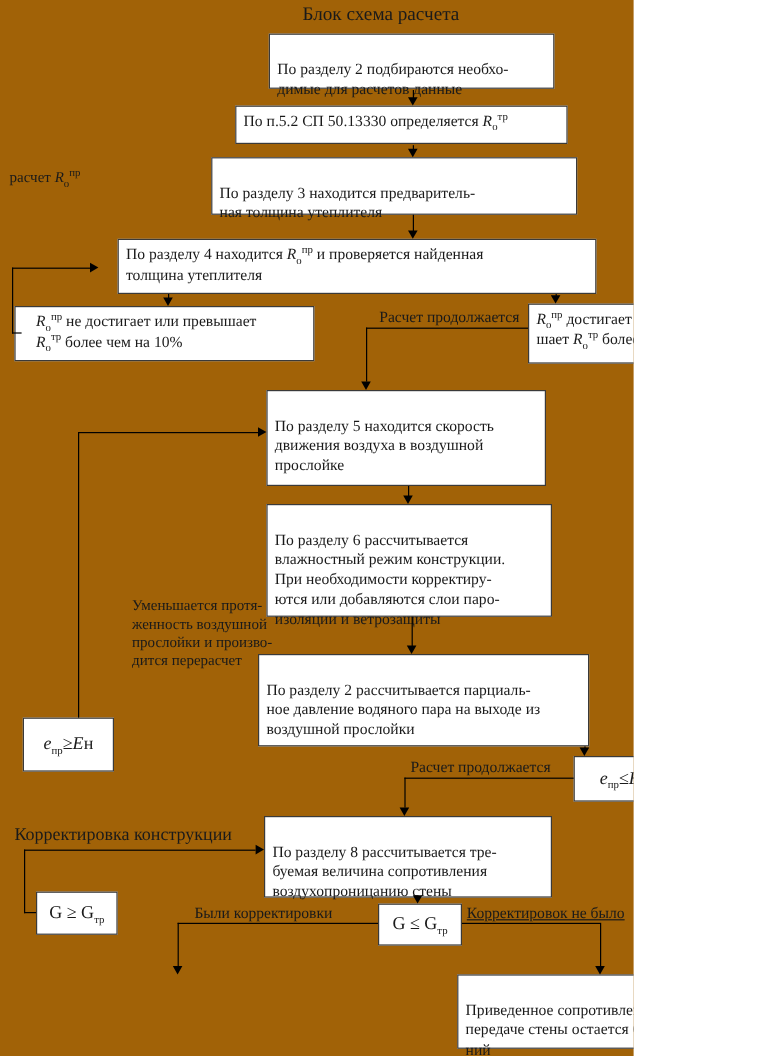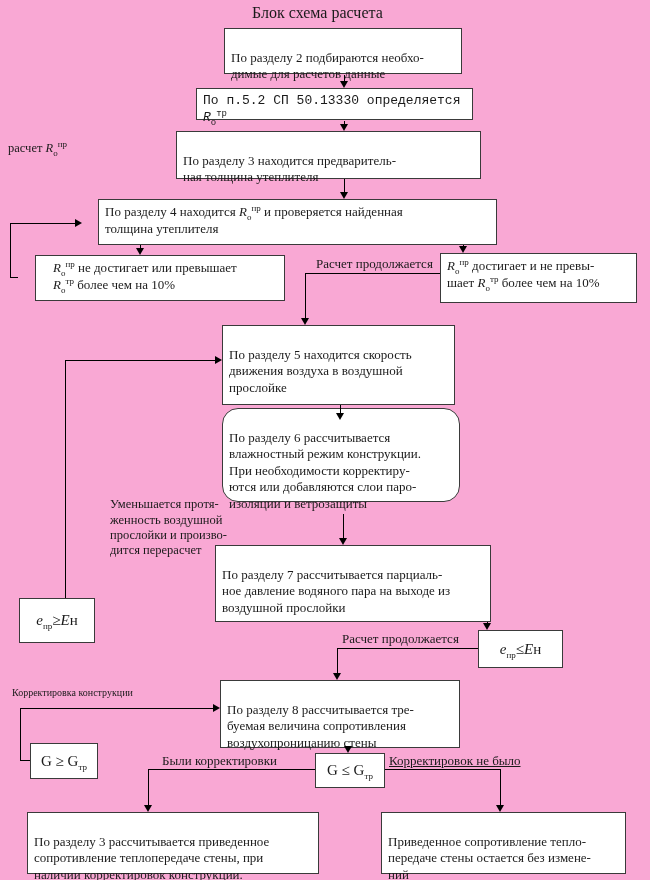--- a/index.html
+++ b/index.html
@@ -1,16 +1,16 @@
 <!DOCTYPE html>
 <html><head>
 <meta charset="utf-8">
 <style>
   html,body{margin:0;padding:0;background:#ffffff;}
-  #stage{position:relative;width:650px;height:880px;background:#f9a8d4;overflow:hidden;
+  #stage{position:relative;width:528px;height:880px;background:#a16207;overflow:hidden;
          font-family:"Liberation Serif",serif;color:#1a1a1a;}
   .title{position:absolute;font-size:16px;white-space:nowrap;}
   .box{position:absolute;border:1px solid #3a3a3a;background:#ffffff;box-sizing:border-box;
        font-size:13px;line-height:1.27;padding:4px 6px;white-space:pre-line;}
   .fx{white-space:normal;}
   .sm{position:absolute;border:1px solid #3a3a3a;background:#ffffff;box-sizing:border-box;
       font-size:15px;display:flex;align-items:center;justify-content:center;}
   .lbl{position:absolute;font-size:12.5px;line-height:1.22;white-space:pre-line;}
   .h{position:absolute;height:1px;background:#000;}
   .v{position:absolute;width:1px;background:#000;}
@@ -27,60 +27,60 @@
 
 <div id="stage">
 
   <div class="title" style="left:252px;top:4px;">Блок схема расчета</div>
 
   <div class="box" style="left:224px;top:28px;width:238px;height:46px;">
     <span>По разделу 2 подбираются необхо-
 димые для расчетов данные</span>
   </div>
 
-  <div class="box fx" style="left:196px;top:88px;width:277px;height:32px;font-family:Liberation Mono, monospace;">
+  <div class="box fx" style="left:196px;top:88px;width:277px;height:32px;">
     <span>По п.5.2 СП 50.13330 определяется </span><i>R</i><sub>о</sub><sup>тр</sup>
   </div>
 
   <div class="box" style="left:176px;top:131px;width:305px;height:48px;">
     <span>По разделу 3 находится предваритель-
 ная толщина утеплителя</span>
   </div>
 
   <div class="box fx" style="left:98px;top:199px;width:399px;height:46px;">
     <span>По разделу 4 находится </span><i>R</i><sub>о</sub><sup>пр</sup><span> и проверяется найденная</span><br>
     <span>толщина утеплителя</span>
   </div>
 
-  <div class="box fx" style="left:35px;top:255px;width:250px;height:46px;padding-left:17px;">
+  <div class="box fx" style="left:12px;top:255px;width:250px;height:46px;padding-left:17px;">
     <i>R</i><sub>о</sub><sup>пр</sup><span> не достигает или превышает</span><br>
     <i>R</i><sub>о</sub><sup>тр</sup><span> более чем на 10%</span>
   </div>
 
   <div class="box fx" style="left:440px;top:253px;width:197px;height:50px;">
     <i>R</i><sub>о</sub><sup>пр</sup><span> достигает и не превы-</span><br>
     <span>шает </span><i>R</i><sub>о</sub><sup>тр</sup><span> более чем на 10%</span>
   </div>
 
   <div class="box" style="left:222px;top:325px;width:233px;height:80px;">
     <span>По разделу 5 находится скорость
 движения воздуха в воздушной
 прослойке</span>
   </div>
 
-  <div class="box" style="left:222px;top:408px;width:238px;height:94px;border-radius:16px;">
+  <div class="box" style="left:222px;top:420px;width:238px;height:94px;">
     <span>По разделу 6 рассчитывается
 влажностный режим конструкции.
 При необходимости корректиру-
 ются или добавляются слои паро-
 изоляции и ветрозащиты</span>
   </div>
 
   <div class="box" style="left:215px;top:545px;width:276px;height:77px;">
-    <span>По разделу 7 рассчитывается парциаль-
+    <span>По разделу 2 рассчитывается парциаль-
 ное давление водяного пара на выходе из
 воздушной прослойки</span>
   </div>
 
   <div class="sm" style="left:19px;top:598px;width:76px;height:45px;">
     <span><i>e</i><sub>пр</sub><span>≥</span><i>E</i><span>н</span></span>
   </div>
 
   <div class="sm" style="left:478px;top:630px;width:85px;height:38px;">
     <span><i>e</i><sub>пр</sub><span>≤</span><i>E</i><span>н</span></span>
@@ -93,25 +93,20 @@
   </div>
 
   <div class="sm" style="left:30px;top:743px;width:68px;height:36px;">
     <span><span>G</span><span> ≥ </span><span>G</span><sub>тр</sub></span>
   </div>
 
   <div class="sm" style="left:315px;top:753px;width:70px;height:35px;">
     <span><span>G</span><span> ≤ </span><span>G</span><sub>тр</sub></span>
   </div>
 
-  <div class="box" style="left:27px;top:812px;width:292px;height:62px;">
-    <span>По разделу 3 рассчитывается приведенное
-сопротивление теплопередаче стены, при
-наличии корректировок конструкции.</span>
-  </div>
 
   <div class="box" style="left:381px;top:812px;width:245px;height:62px;">
     <span>Приведенное сопротивление тепло-
 передаче стены остается без измене-
 ний</span>
   </div>
 
   <div class="lbl" style="left:8px;top:126px;width:102px;">
     <div><span>расчет </span><i>R</i><sub>о</sub><sup>пр</sup></div>
   </div>
@@ -120,21 +115,21 @@
 
   <div class="lbl" style="left:78px;top:482px;width:125px;margin-left:32px;">
     <span>Уменьшается протя-
 женность воздушной
 прослойки и произво-
 дится перерасчет</span>
   </div>
 
   <div class="lbl" style="left:342px;top:631px;white-space:nowrap;font-size:13px;">Расчет продолжается</div>
 
-  <div class="lbl" style="left:12px;top:687px;white-space:nowrap;font-size:10px;">Корректировка конструкции</div>
+  <div class="lbl" style="left:12px;top:687px;white-space:nowrap;font-size:15px;">Корректировка конструкции</div>
 
   <div class="lbl" style="left:162px;top:753px;white-space:nowrap;font-size:13px;">Были корректировки</div>
 
   <div class="lbl" style="left:389px;top:753px;white-space:nowrap;font-size:13px;text-decoration:underline;">Корректировок не было</div>
 
   <div class="v" style="left:344px;top:75px;height:7px;"></div>
   <div class="ar-d" style="left:340px;top:81px;"></div>
 
   <div class="v" style="left:344px;top:121px;height:4px;"></div>
   <div class="ar-d" style="left:340px;top:124px;"></div>

